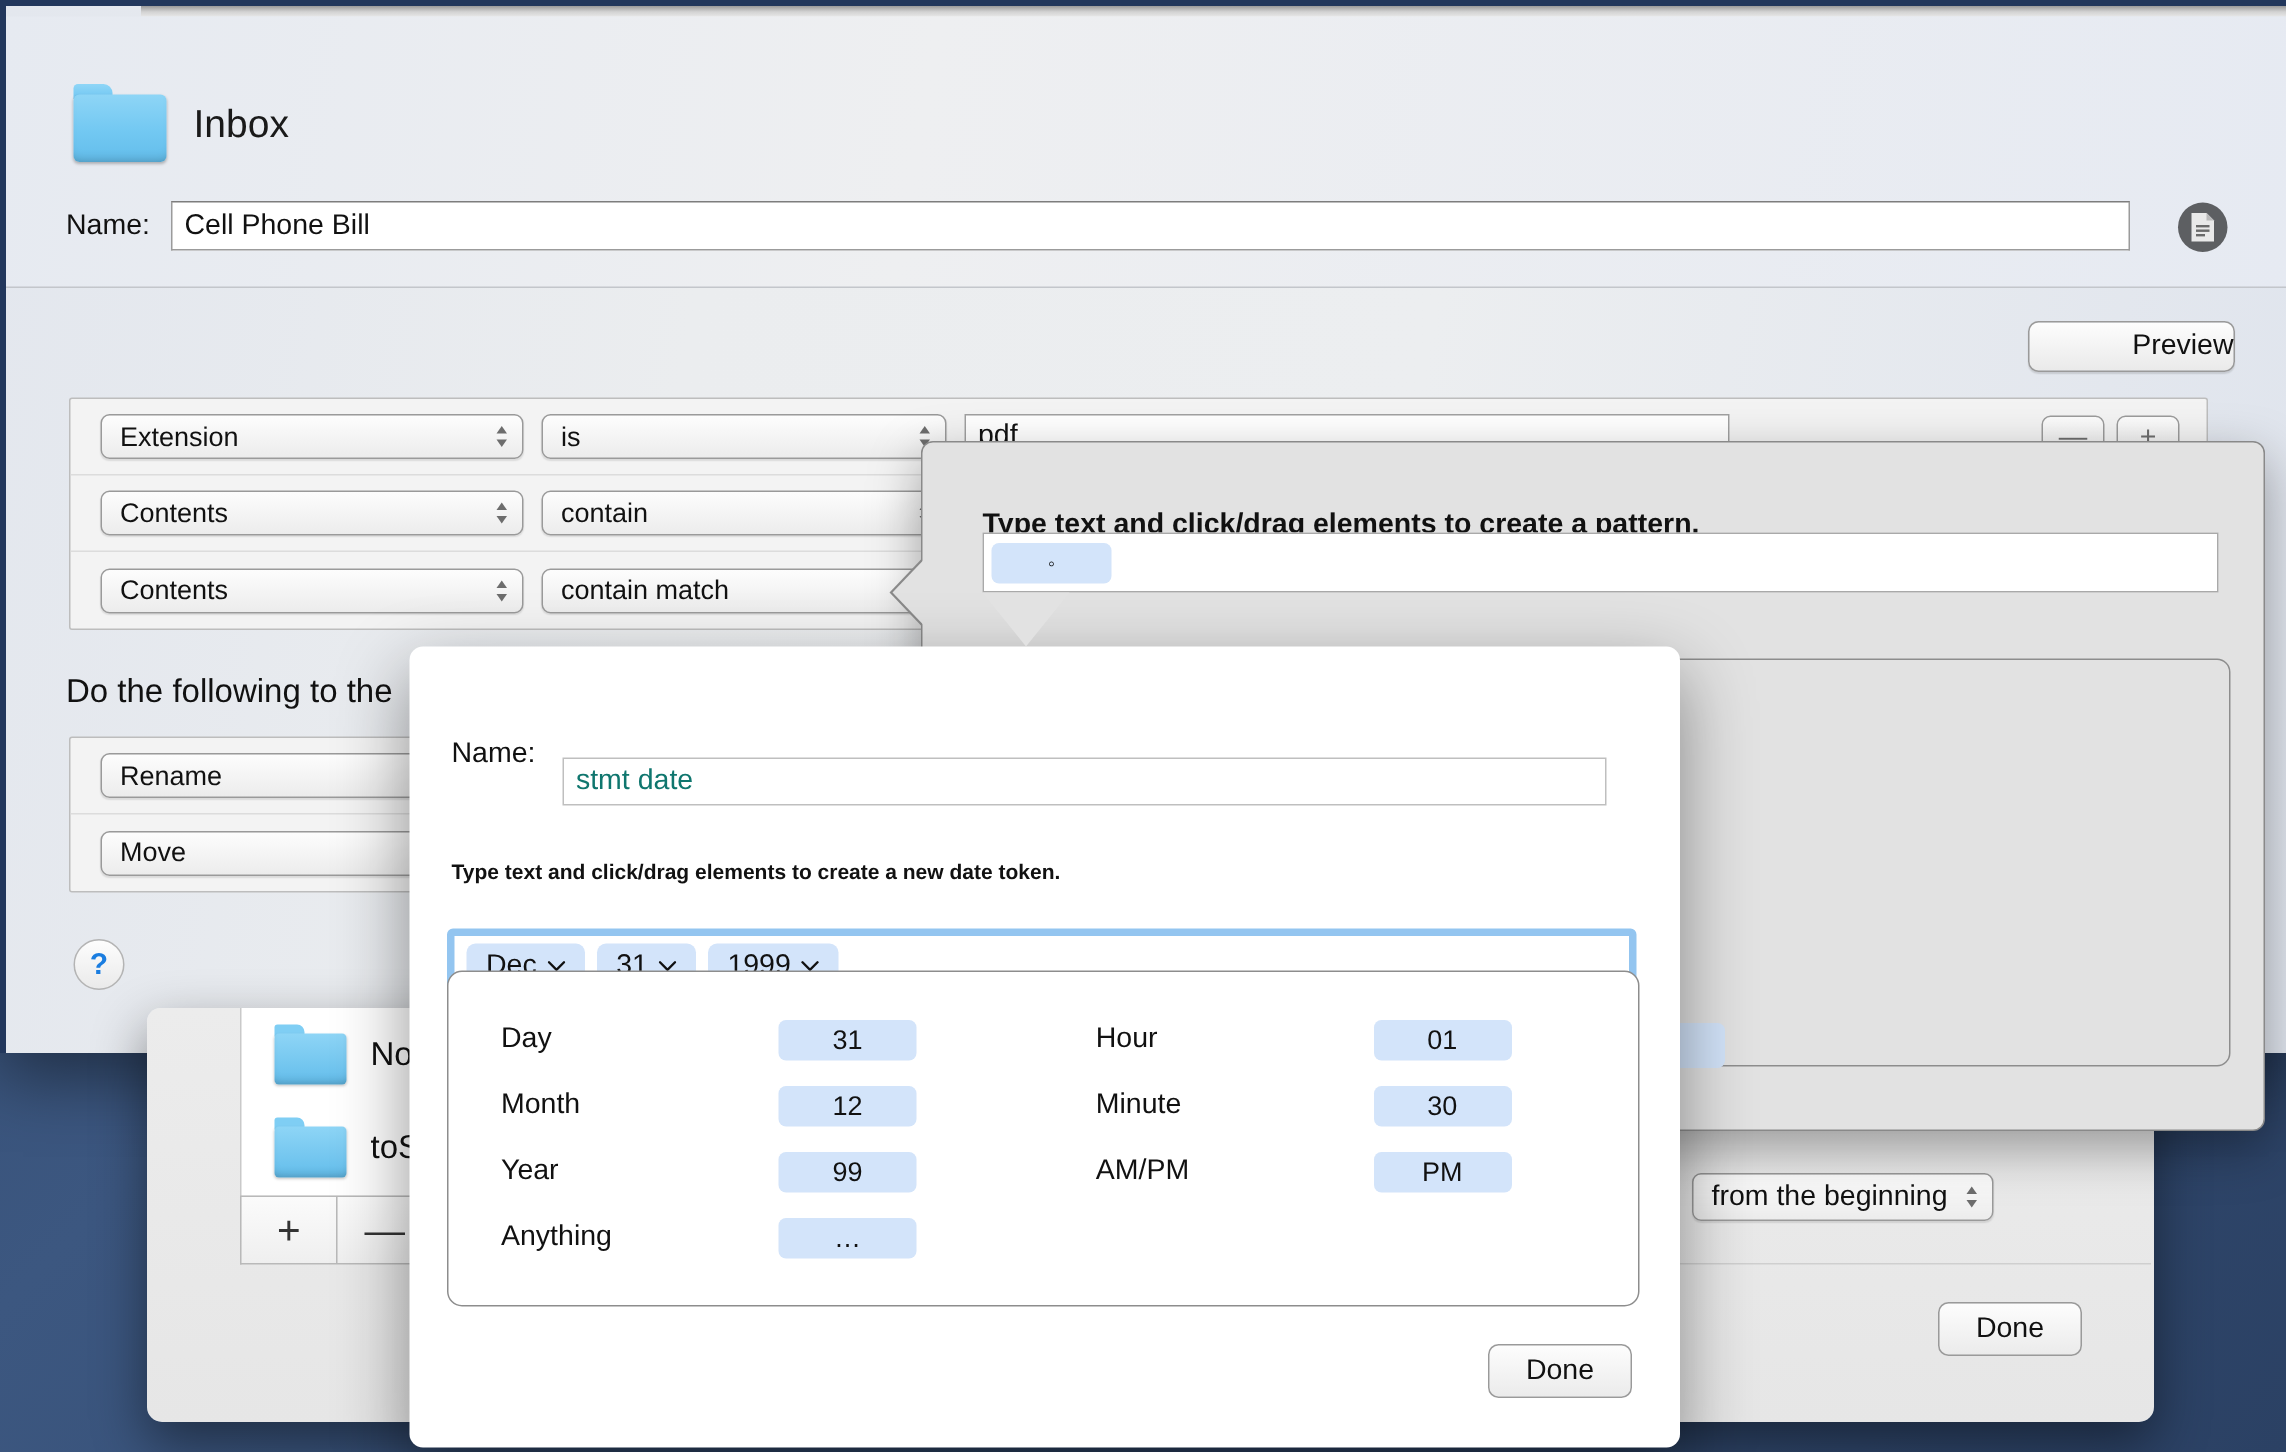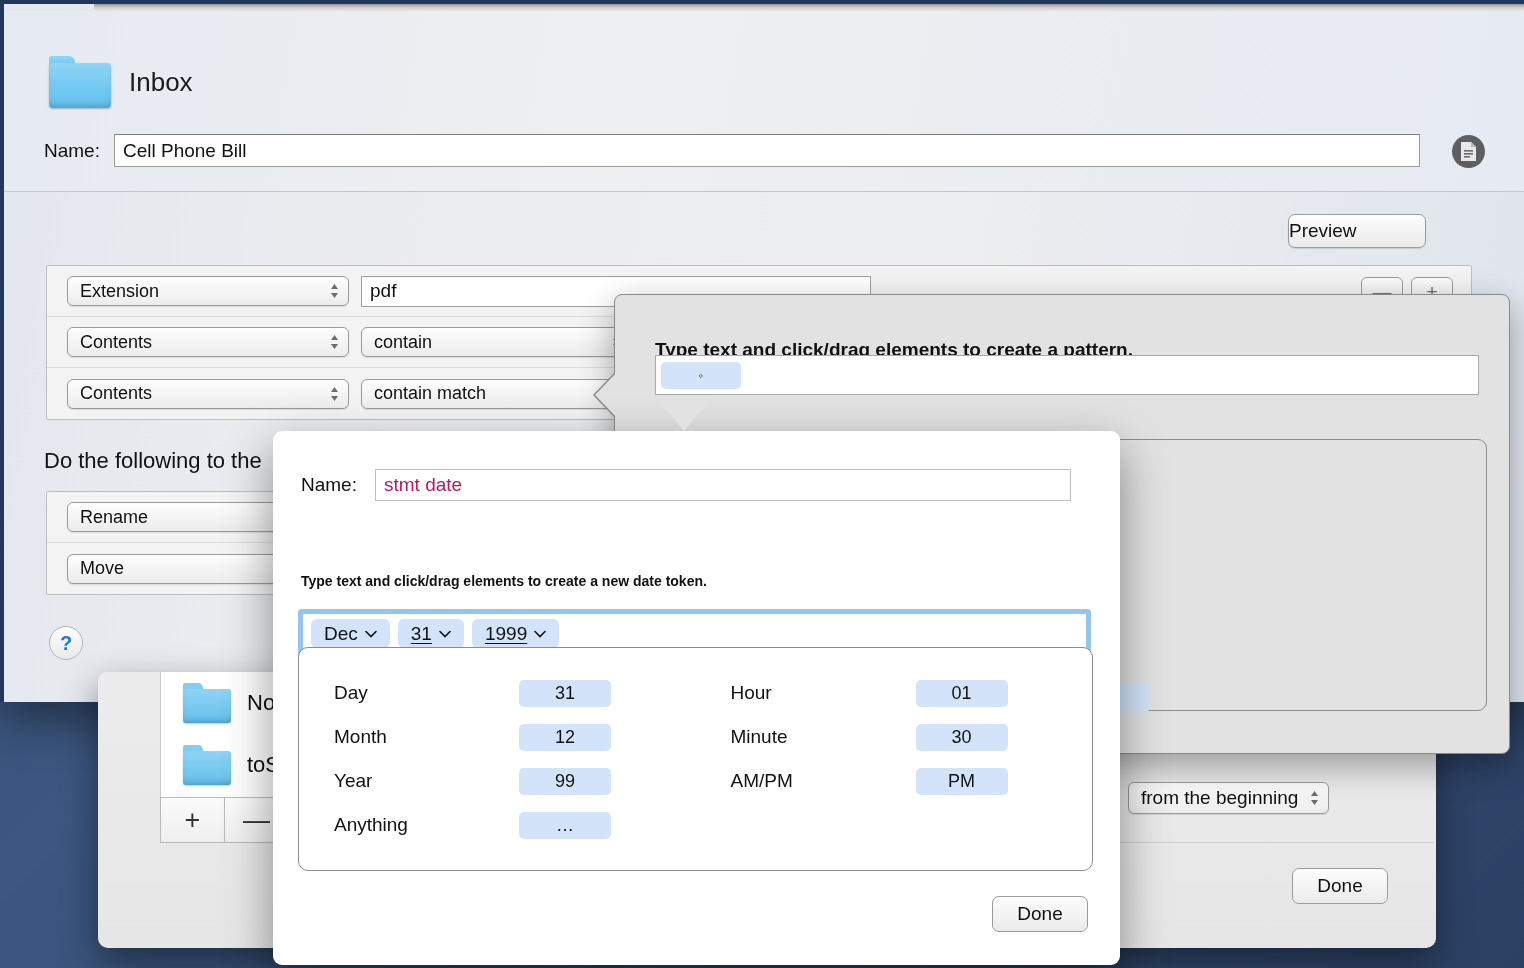--- a/index.html
+++ b/index.html
@@ -68,25 +68,25 @@
     background:linear-gradient(180deg,#fdfdfd,#ececec);
     box-shadow:0 1px 1px rgba(0,0,0,.10);
     font-size:18px;color:#111;padding:0 30px 0 12px;box-sizing:border-box;
     white-space:nowrap;
   }
   .popbtn .chev{
     position:absolute;right:8px;top:50%;transform:translateY(-50%);
     width:11px;height:18px;
   }
   .preview-btn{
-    position:absolute;left:1284px;top:210px;width:136px;height:32px;
+    position:absolute;left:1348px;top:210px;width:136px;height:32px;
     border:1px solid #9a9a9a;border-radius:7px;
     background:linear-gradient(180deg,#fdfdfd,#eaeaea);
     box-shadow:0 1px 1px rgba(0,0,0,.12);
-    font-size:19px;color:#111;display:flex;align-items:center;justify-content:flex-start;
+    font-size:19px;color:#111;display:flex;align-items:center;justify-content:flex-end;
   }
   .cond-box{
     position:absolute;left:42px;top:261px;width:1424px;height:153px;
     background:#f3f3f3;border:1px solid #bdbdbd;border-radius:2px;overflow:hidden;
   }
   .cond-row{
     height:51px;display:flex;align-items:center;gap:12px;padding-left:20px;
     border-bottom:1px solid #dcdcdc;box-sizing:border-box;
   }
   .cond-row:last-child{border-bottom:none;}
@@ -206,26 +206,26 @@
   #date-sheet{
     position:absolute;left:273px;top:431px;width:847px;height:534px;
     background:#fff;border-radius:9px;
     box-shadow:0 18px 48px rgba(0,0,0,.42);
     overflow:hidden;
   }
   .ds-name-row{position:absolute;left:28px;top:38px;display:flex;align-items:center;gap:18px;}
   .ds-name-label{font-size:19px;color:#111;}
   .ds-name-input{
     width:696px;height:32px;box-sizing:border-box;background:#fff;
-    border:1px solid #bfbfbf;font-size:19px;color:#be185d;padding:0 8px;
-    font-family:inherit;outline:none;
+    border:1px solid #bfbfbf;font-size:19px;color:#0f766e;padding:0 8px;
+    font-family:inherit;outline:none;margin-top:36px;
   }
   .ds-title{position:absolute;left:28px;top:142px;font-size:14px;font-weight:bold;color:#111;}
   .ds-field{
-    position:absolute;left:25px;top:178px;width:793px;height:49px;box-sizing:border-box;
+    position:absolute;left:25px;top:188px;width:793px;height:49px;box-sizing:border-box;
     background:#fff;border:5px solid #93c5f0;border-radius:4px;
     display:flex;align-items:center;padding-left:8px;gap:8px;
   }
   .dtok{
     height:29px;background:#d3e4fa;border-radius:6px;
     display:inline-flex;align-items:center;gap:7px;padding:0 13px;
     font-size:19px;color:#111;
   }
   .dtok .u{text-decoration:underline;text-underline-offset:3px;}
   .dtok svg{display:block;}
@@ -287,20 +287,27 @@
 
 
   <div class="preview-btn">
     <span>Preview</span>
   </div>
 
   <div class="cond-box">
     <div class="cond-row">
       <span class="popbtn cond-attr">
         <span>Extension</span>
+        <svg class="chev" viewBox="0 0 11 18">
+          <path d="M5.5 2 L9 7 H2 Z" fill="#6d6d6d"></path>
+            <path d="M5.5 16 L9 11 H2 Z" fill="#6d6d6d"></path>
+        </svg>
+      </span>
+      <span class="popbtn cond-op">
+        <span>is</span>
         <svg class="chev" viewBox="0 0 11 18">
           <path d="M5.5 2 L9 7 H2 Z" fill="#6d6d6d"></path>
             <path d="M5.5 16 L9 11 H2 Z" fill="#6d6d6d"></path>
         </svg>
       </span>
       <span class="cond-val">pdf</span>
       <span class="rowbtns">
         <span class="rnd-btn">
           <span class="gl">—</span>
         </span>

